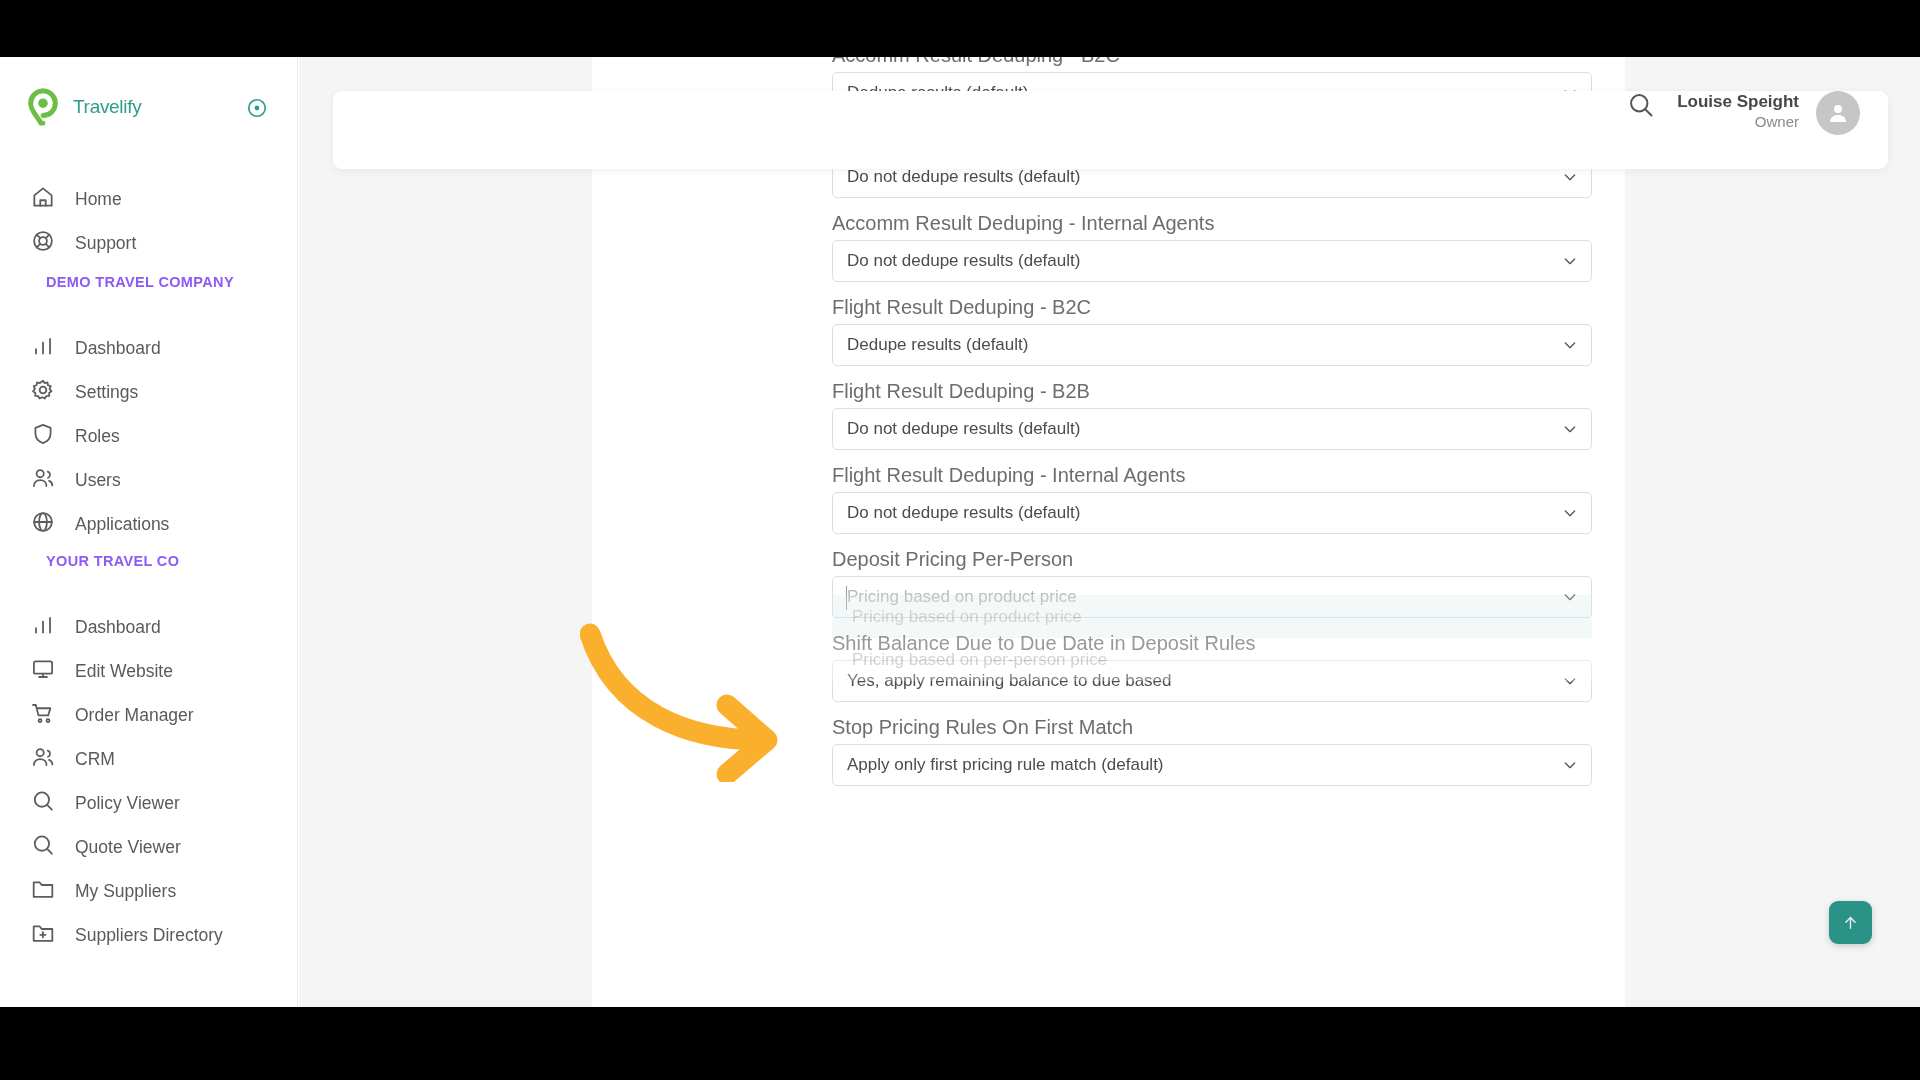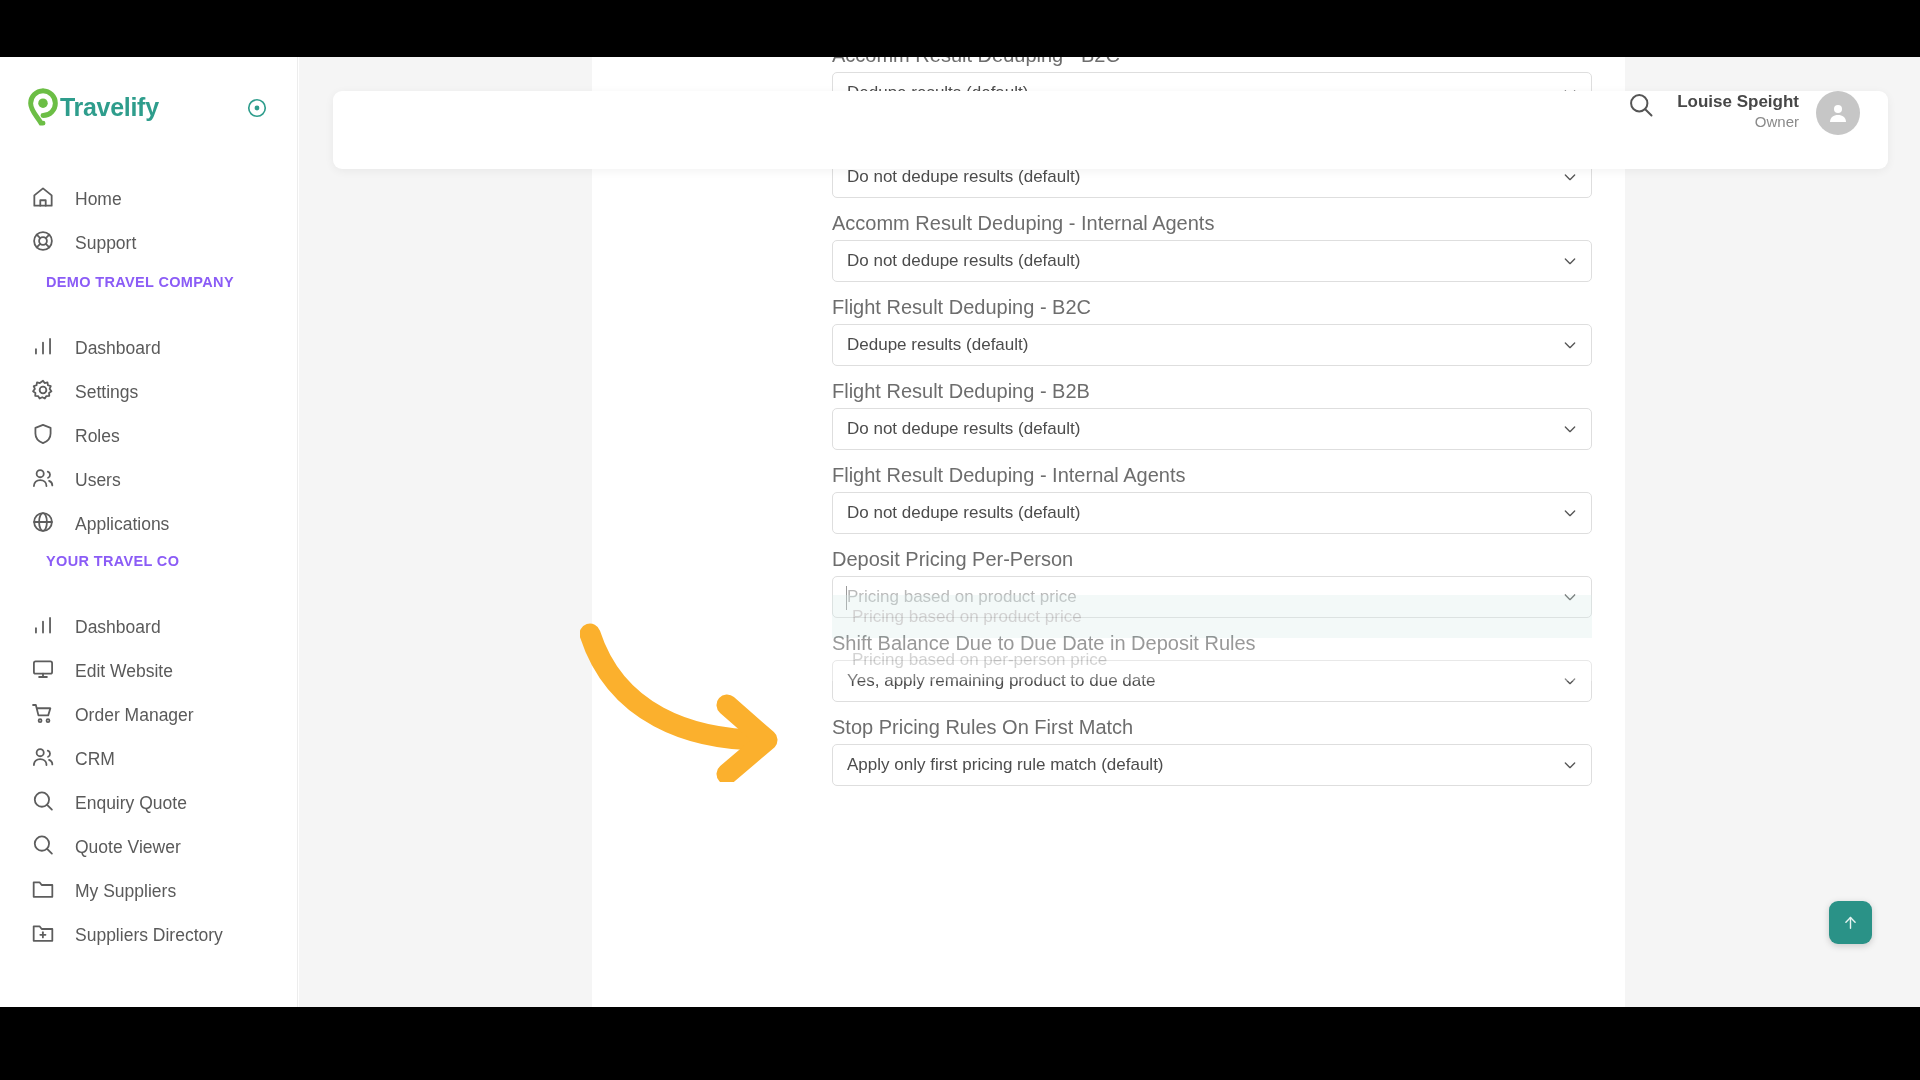--- a/index.html
+++ b/index.html
@@ -36,21 +36,22 @@
     z-index: 40;
   }
   .brand {
     position: absolute;
     left: 0; top: 20px;
     width: 298px; height: 60px;
     display: flex; align-items: center;
   }
   .brand-pin { margin-left: 26px; width: 34px; height: 38px; display:block; }
   .brand-name {
-    font-size: 25px; font-weight: bold;
+    margin-left: 13px;
+    font-size: 19px; font-weight: normal;
     color: #2e9d8c; letter-spacing: -0.3px;
   }
   .brand-toggle {
     position: absolute; right: 30px; top: 20px;
     width: 22px; height: 22px;
   }
 
   .nav-group { position: absolute; left: 0; width: 298px; }
   .nav-item {
     display: flex; align-items: flex-end;
@@ -287,21 +288,21 @@
       </div>
       <div id="dropdown">
               <div class="dd-option selected">Pricing based on product price</div>
               <div class="dd-option">Pricing based on per-person price</div>
             </div>
     </div>
           <div class="field">
       <div class="field-label">Shift Balance Due to Due Date in Deposit Rules</div>
       <div class="select-box">
 
-        <span class="select-value">Yes, apply remaining product to due date</span>
+        <span class="select-value">Yes, apply remaining balance to due based</span>
         <svg class="caret" viewBox="0 0 24 24" fill="none" stroke="#555" stroke-width="2" stroke-linecap="round" stroke-linejoin="round">
                 <polyline points="5,9 12,16 19,9"></polyline>
               </svg>
       </div>
 
     </div>
           <div class="field">
       <div class="field-label">Stop Pricing Rules On First Match</div>
       <div class="select-box">
 
@@ -463,21 +464,21 @@
               </svg>
           <span class="lbl">CRM</span>
         </div>
           </div>
           <div class="nav-group" style="top:709px">
         <div class="nav-item">
           <svg class="ico" viewBox="0 0 24 24">
                 <circle cx="11" cy="10.7" r="6.6" stroke="#5d5d5d" stroke-width="1.65" fill="none" stroke-linecap="round" stroke-linejoin="round"></circle>
                 <line x1="15.8" y1="15.5" x2="20.2" y2="19.9" stroke="#5d5d5d" stroke-width="1.65" fill="none" stroke-linecap="round" stroke-linejoin="round"></line>
               </svg>
-          <span class="lbl">Enquiry Quote</span>
+          <span class="lbl">Policy Viewer</span>
         </div>
           </div>
           <div class="nav-group" style="top:753px">
         <div class="nav-item">
           <svg class="ico" viewBox="0 0 24 24">
                 <circle cx="11" cy="10.7" r="6.6" stroke="#5d5d5d" stroke-width="1.65" fill="none" stroke-linecap="round" stroke-linejoin="round"></circle>
                 <line x1="15.8" y1="15.5" x2="20.2" y2="19.9" stroke="#5d5d5d" stroke-width="1.65" fill="none" stroke-linecap="round" stroke-linejoin="round"></line>
               </svg>
           <span class="lbl">Quote Viewer</span>
         </div>

